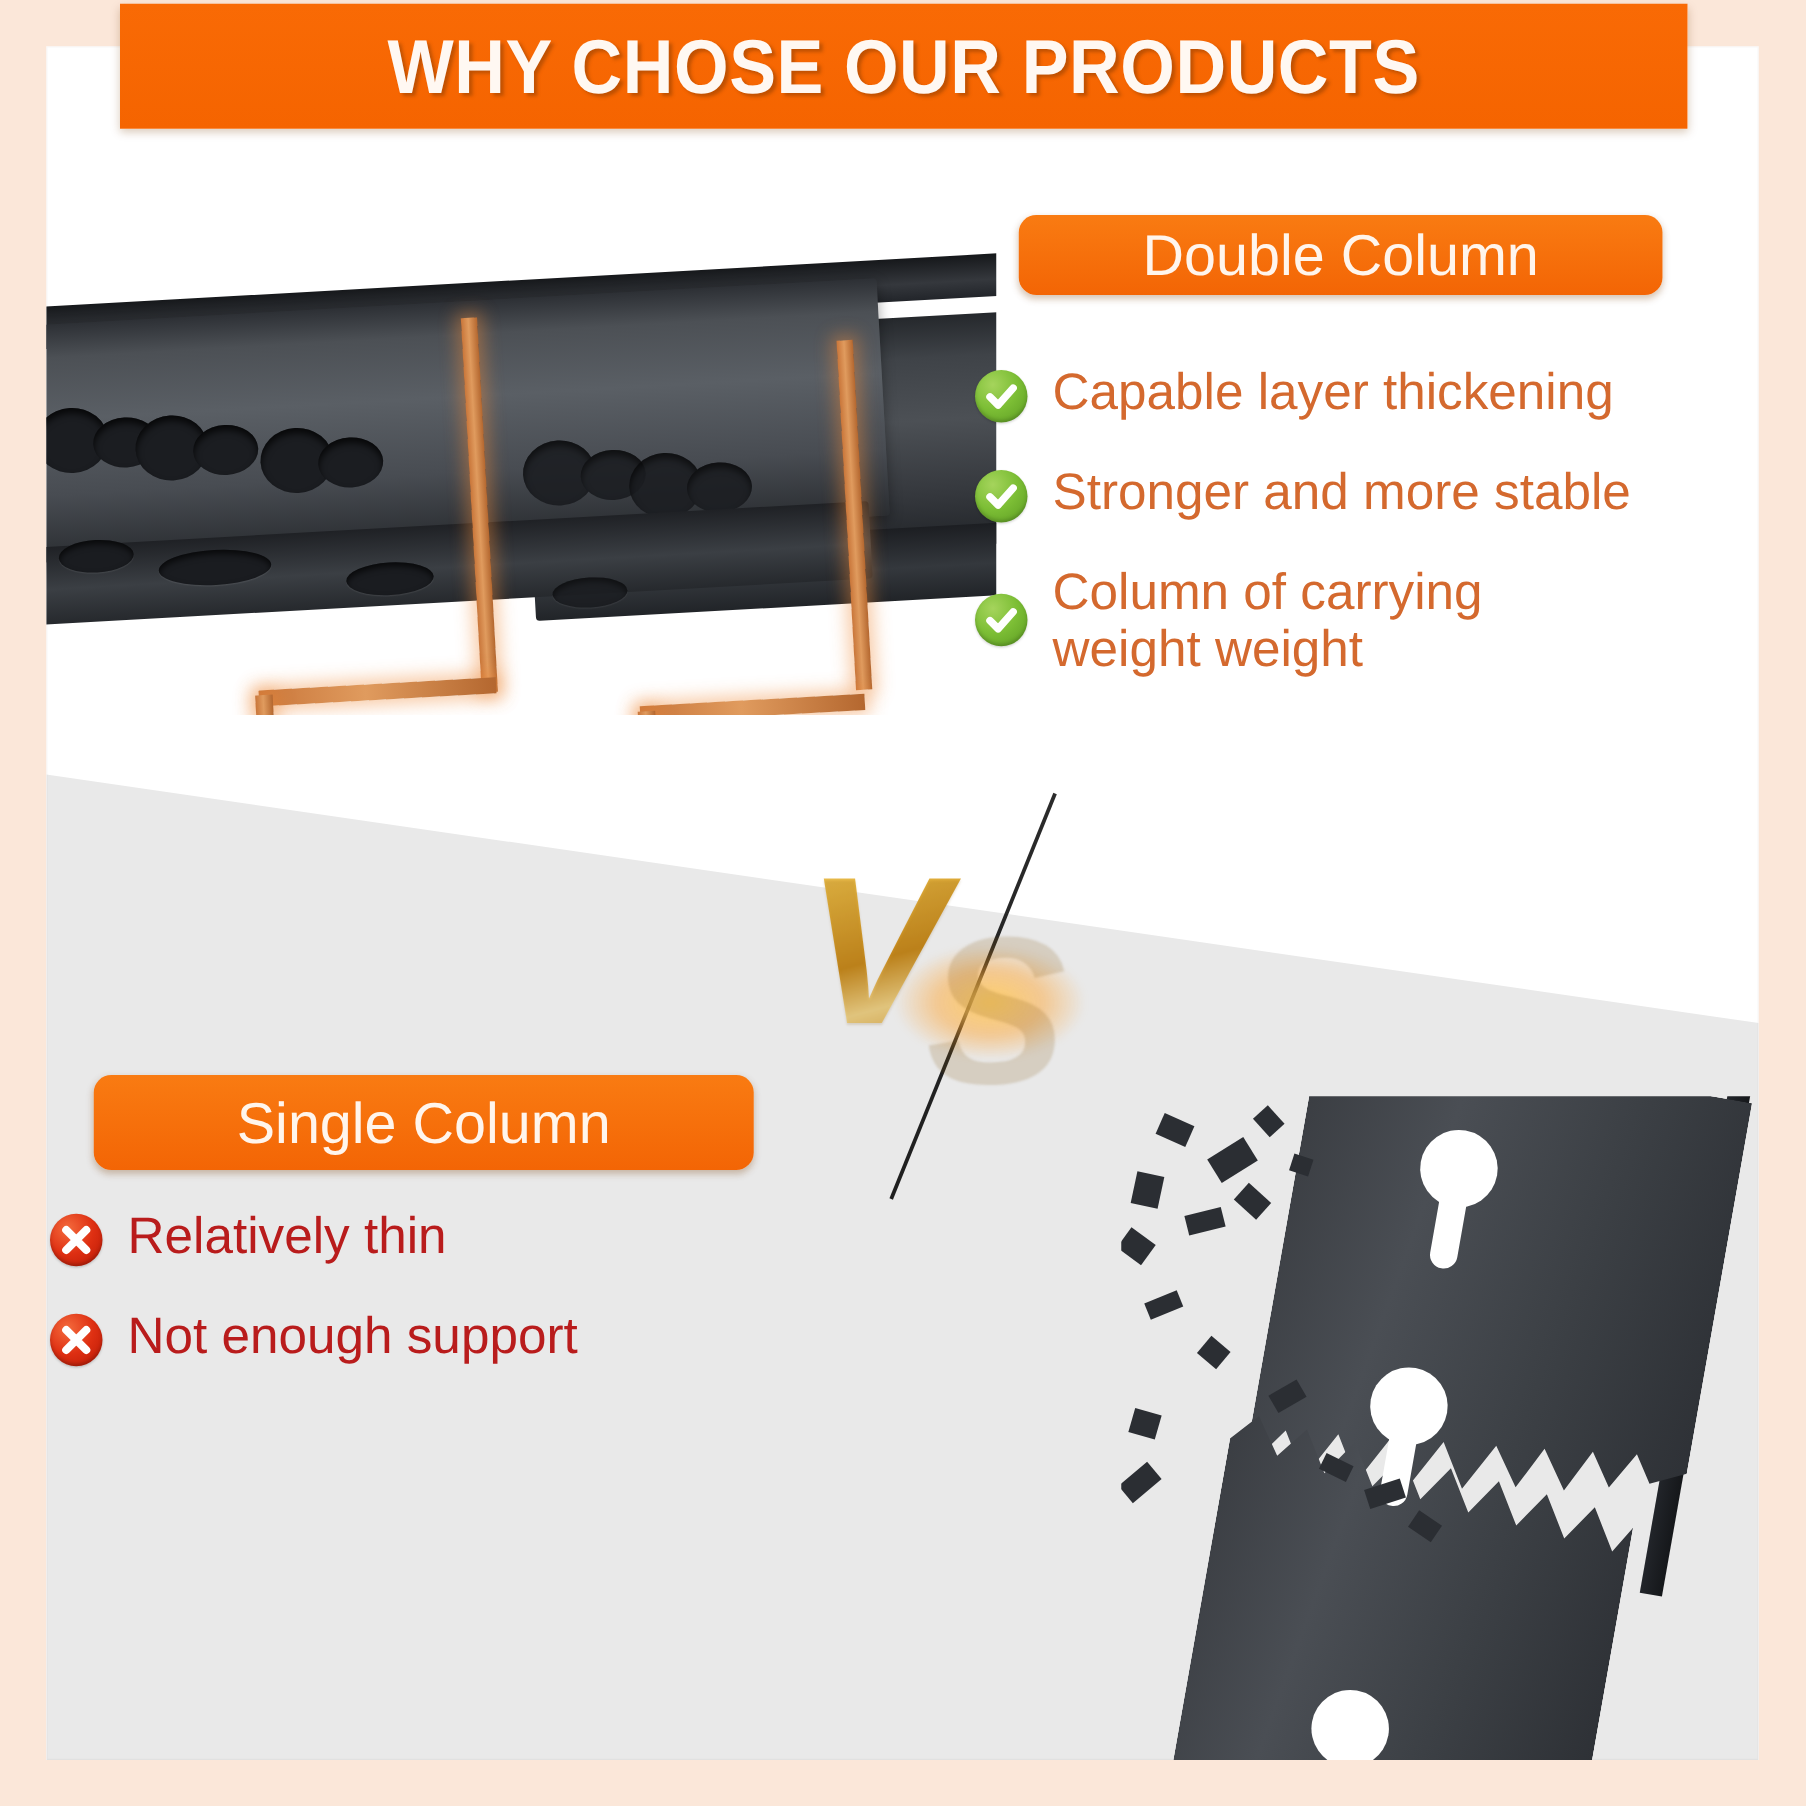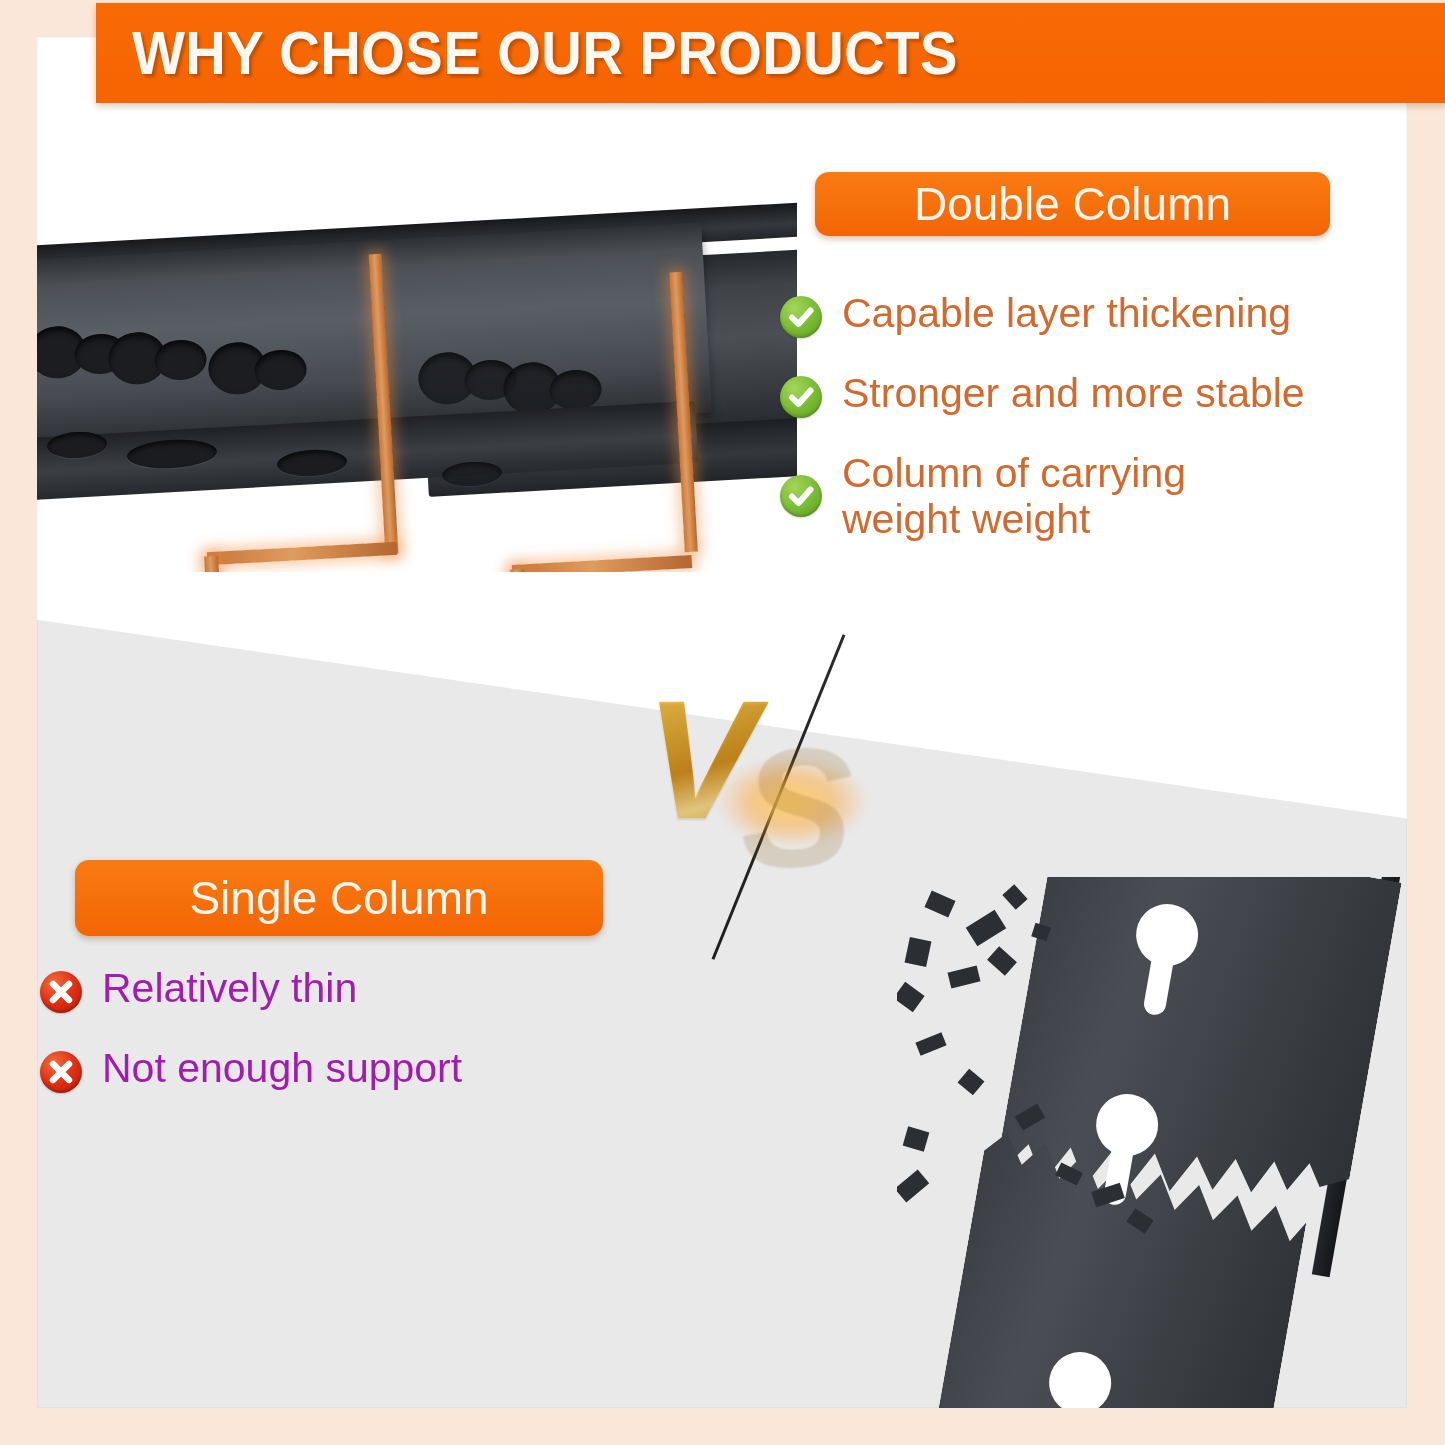--- a/index.html
+++ b/index.html
@@ -28,23 +28,23 @@
     position: absolute;
     left: 0; top: 0; width: 100%; height: 100%;
     background: #E9E9E9;
     clip-path: polygon(0% 42.5%, 100% 57.0%, 100% 100%, 0% 100%);
   }
 
   
   .banner {
     position: absolute;
     left: 96px; top: 3px;
-    width: 1350px; height: 100px;
+    width: 1254px; height: 100px;
     background: linear-gradient(180deg,#F96A05 0%,#F56400 100%);
-    display: flex; align-items: center; justify-content: flex-start;
+    display: flex; align-items: center; justify-content: center;
     box-shadow: 0 3px 7px rgba(120,60,0,.28);
     z-index: 6;
   }
   .banner-title {
     color: #FFF8F2;
     font-size: 61px;
     font-weight: bold;
     letter-spacing: .5px;
     transform: scaleX(.92);
     white-space: nowrap;
@@ -90,21 +90,21 @@
     box-shadow: inset 0 -2px 3px rgba(0,0,0,.18), 0 1px 2px rgba(0,0,0,.18);
   }
   .badge.no {
     background: radial-gradient(circle at 34% 28%, #F46A3C 0%, #DE2F12 50%, #B71805 100%);
     box-shadow: inset 0 -2px 3px rgba(0,0,0,.22), 0 1px 2px rgba(0,0,0,.2);
   }
   .badge svg { position: absolute; left: 0; top: 0; width: 42px; height: 42px; }
 
   .row-text { font-size: 41px; line-height: 1.13; }
   .row-text.pro { color: #D4692E; }
-  .row-text.con { color: #a21caf; }
+  .row-text.con { color: #b91c1c; }
 
   
   .bracket-img {
     position: absolute;
     left: 0; top: 95px;
     width: 760px; height: 440px;
     overflow: hidden;
     z-index: 3;
   }
   .beam {

